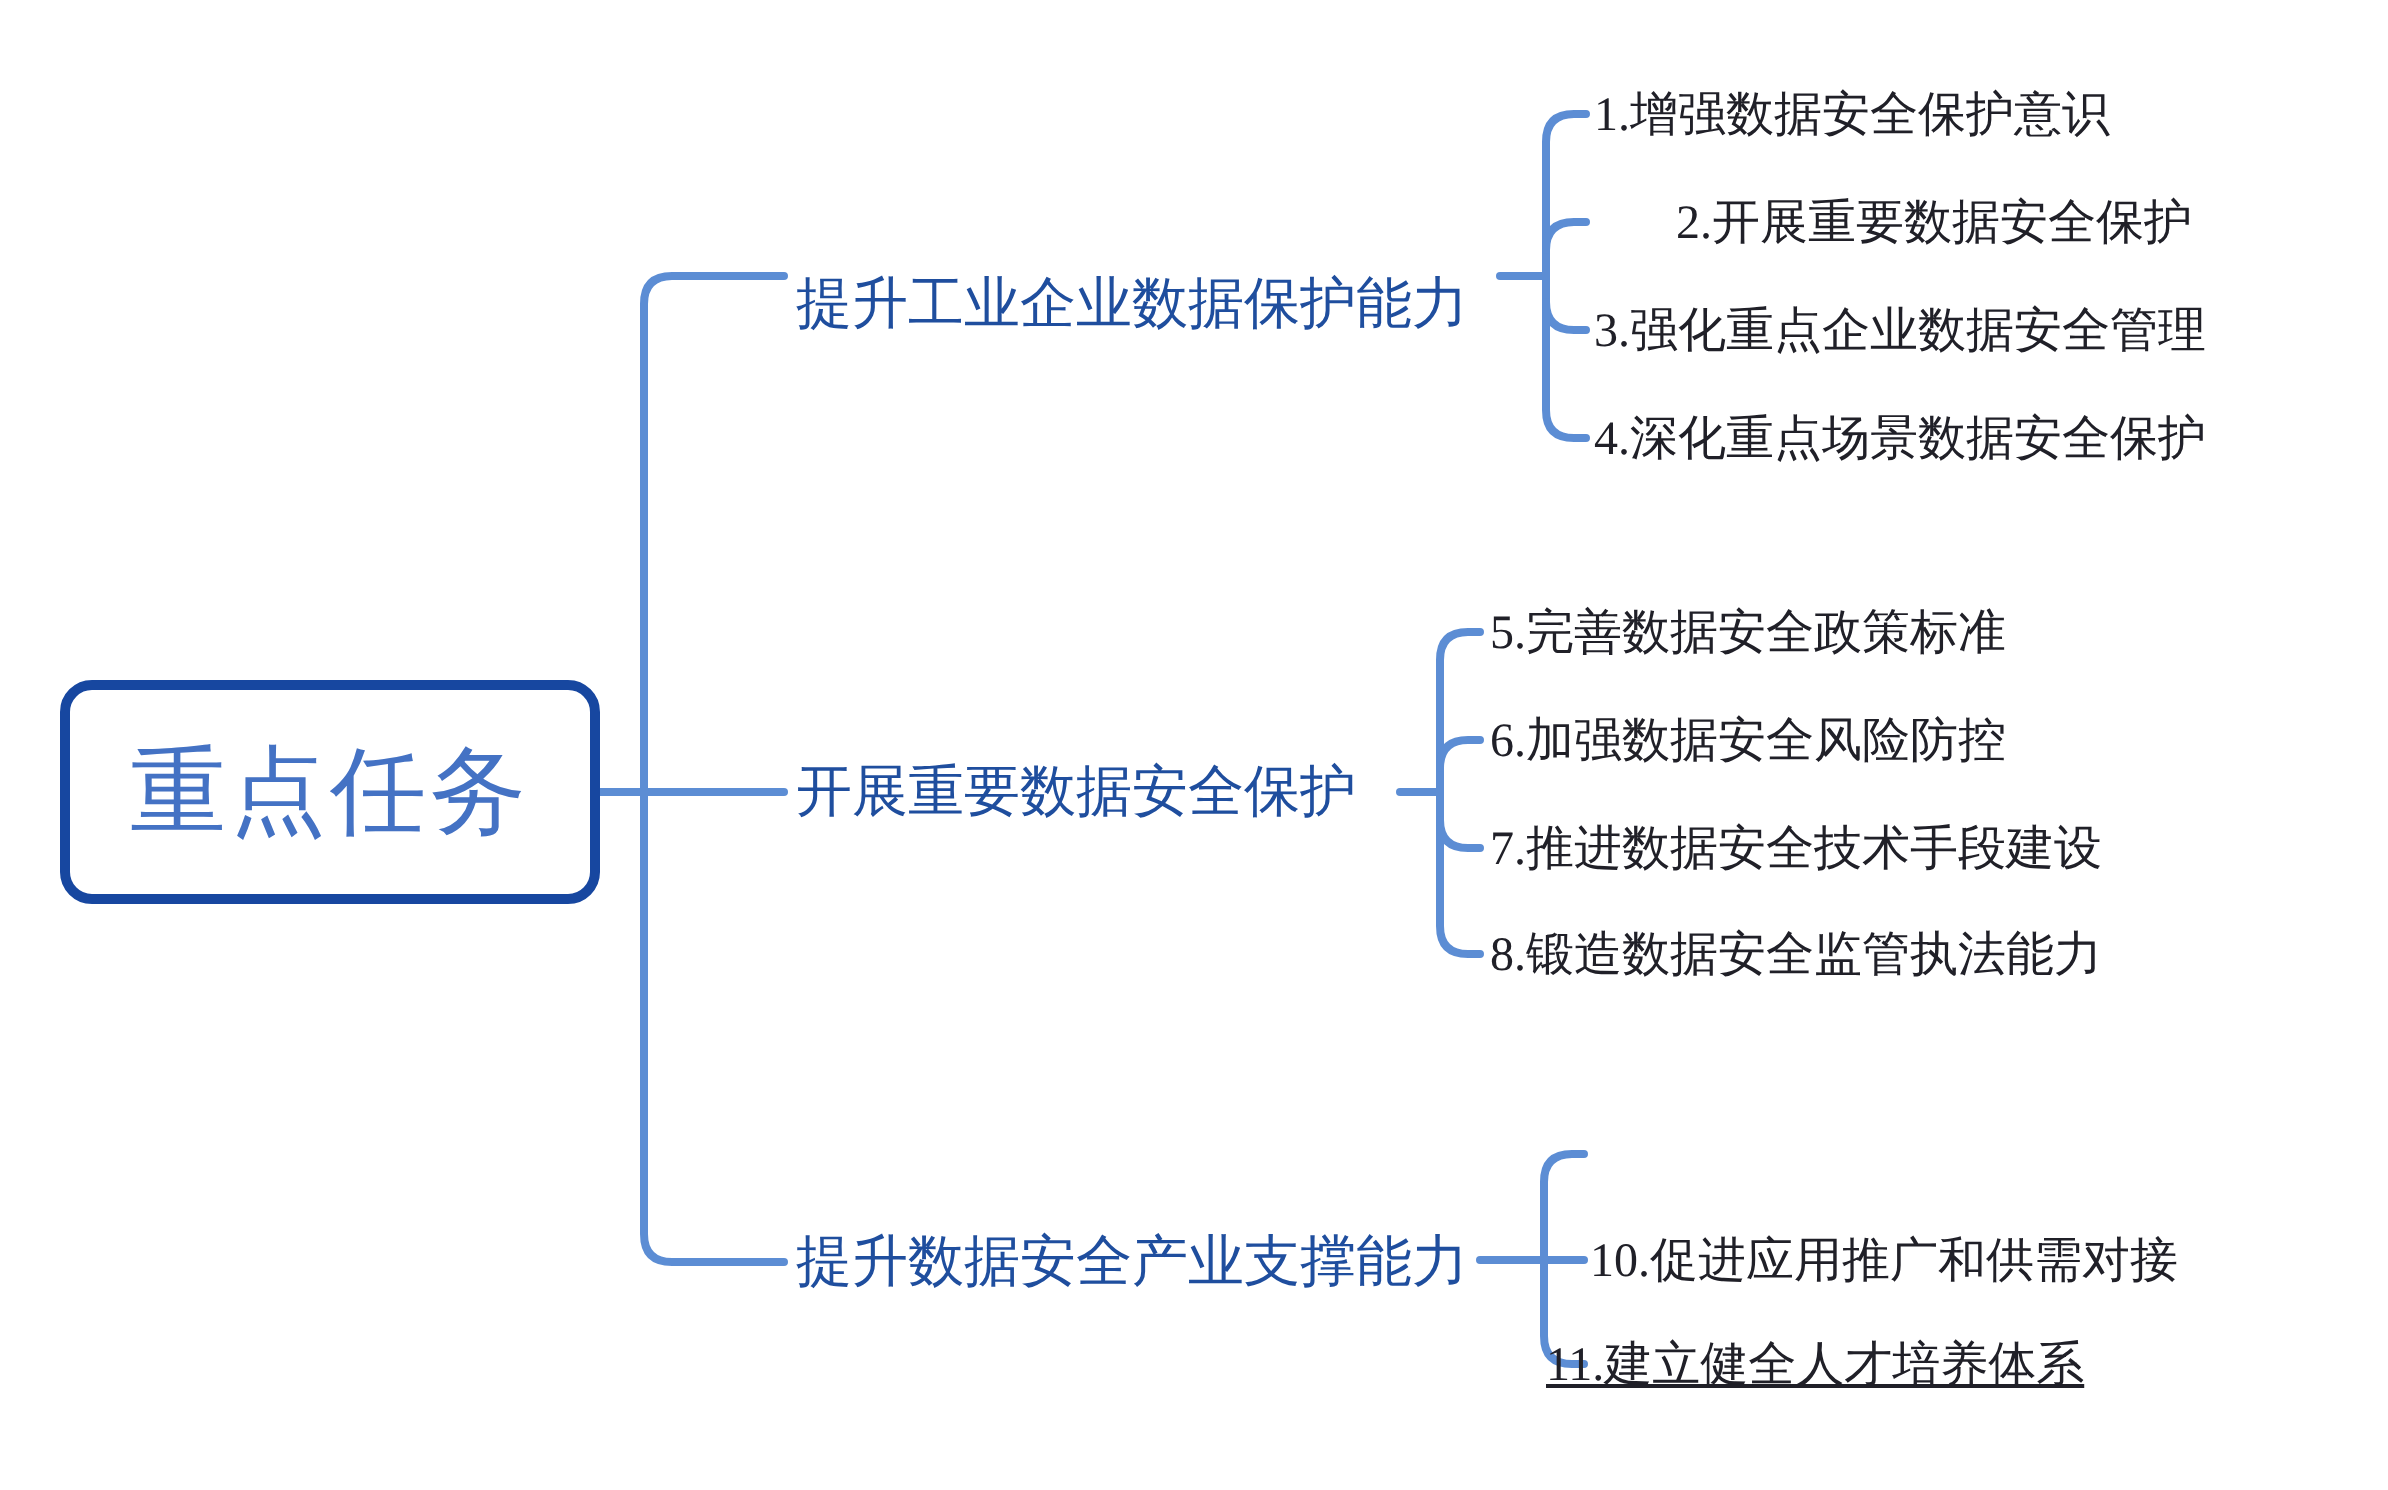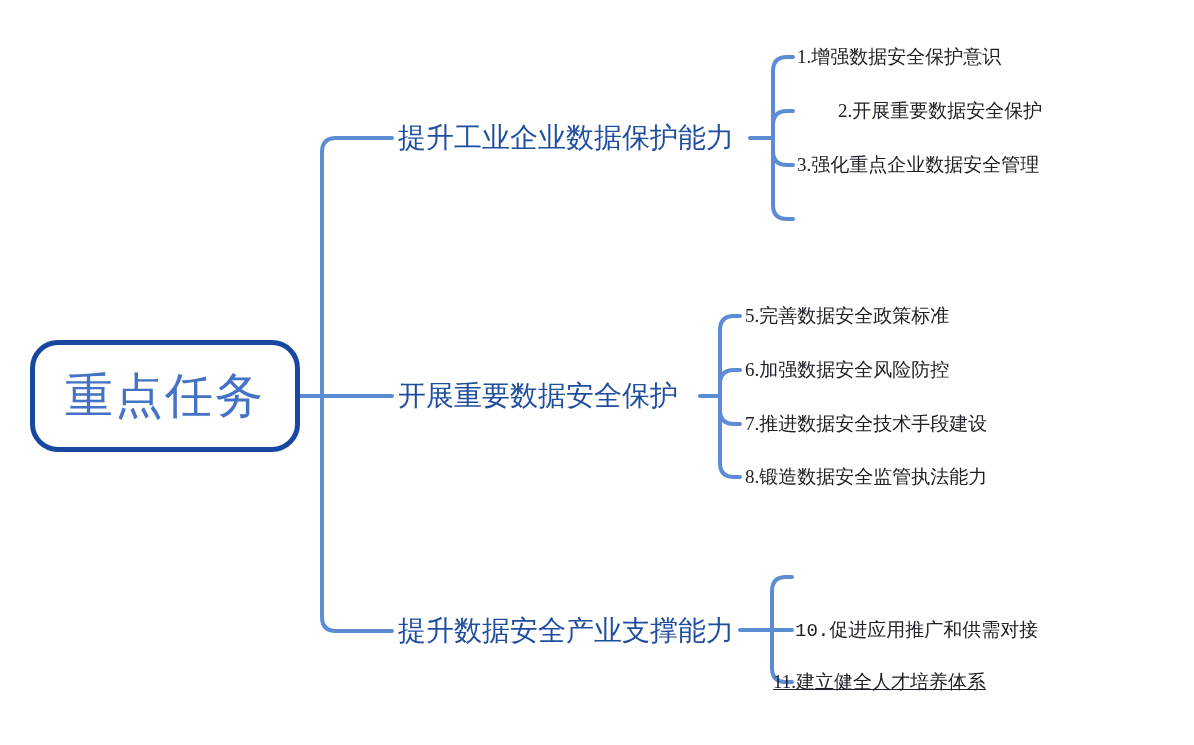--- a/index.html
+++ b/index.html
@@ -1,34 +1,34 @@
 <!DOCTYPE html>
 <html><head>
 <meta charset="utf-8">
 <style>
   html,body{margin:0;padding:0;background:#ffffff;}
   .canvas{position:relative;width:1194px;height:745px;background:#ffffff;overflow:hidden;}
   .connectors{position:absolute;left:0;top:0;pointer-events:none;}
   .connectors path{fill:none;stroke-width:4;stroke-linecap:round;stroke-linejoin:round;}
   .root-node{
     position:absolute;left:30px;top:340px;width:270px;height:112px;box-sizing:border-box;
-    border:5px solid #1747A0;border-radius:28px;
+    border:5px solid #1747A0;border-radius:16px;
     display:flex;align-items:center;justify-content:center;
     font-family:"Liberation Sans","DejaVu Sans",sans-serif;
     font-size:48px;letter-spacing:2px;color:#4472C4;white-space:nowrap;
   }
   .branch-label{
     position:absolute;transform:translateY(-50%);
     font-family:"Liberation Sans","DejaVu Sans",sans-serif;
     font-size:28px;color:#1F4E9E;white-space:nowrap;
   }
   .child-item{
     position:absolute;transform:translateY(-50%);
     font-family:"Liberation Serif","DejaVu Serif",serif;
-    font-size:19px;color:#202028;white-space:nowrap;
+    font-size:24px;color:#202028;white-space:nowrap;
   }
 </style>
 </head>
 <body>
 
 <div class="canvas">
 
   <svg class="connectors" width="1194" height="745" viewBox="0 0 1194 745">
     <path d="M300,396 H392" stroke="#5C8DD4"></path>
     <path d="M392,138 H336 Q322,138 322,152 V617 Q322,631 336,631 H392" stroke="#5C8DD4"></path>
@@ -44,29 +44,30 @@
     <path d="M720,410 Q720,424 734,424 H740" stroke="#5C8DD4"></path>
 
     <path d="M740,630 H792" stroke="#5C8DD4"></path>
     <path d="M792,577 H786 Q772,577 772,591 V668 Q772,682 786,682 H792" stroke="#5C8DD4"></path>
   </svg>
 
   <div class="root-node">
     <span>重点任务</span>
   </div>
 
-  <div class="branch-label" style="left:398px;top:138px;font-family:Liberation Serif, serif;">提升工业企业数据保护能力</div>
+  <div class="branch-label" style="left:398px;top:152px;font-family:Liberation Serif, serif;">提升工业企业数据保护能力</div>
   <div class="branch-label" style="left:398px;top:396px;">开展重要数据安全保护</div>
   <div class="branch-label" style="left:398px;top:631px;">提升数据安全产业支撑能力</div>
 
   <div class="child-item" style="left:797px;top:57px;">1.增强数据安全保护意识</div>
   <div class="child-item" style="left:838px;top:111px;">2.开展重要数据安全保护</div>
   <div class="child-item" style="left:797px;top:165px;">3.强化重点企业数据安全管理</div>
+  <div class="child-item" style="left:797px;top:219px;">4.深化重点场景数据安全保护</div>
 
   <div class="child-item" style="left:745px;top:316px;">5.完善数据安全政策标准</div>
   <div class="child-item" style="left:745px;top:370px;">6.加强数据安全风险防控</div>
   <div class="child-item" style="left:745px;top:424px;">7.推进数据安全技术手段建设</div>
   <div class="child-item" style="left:745px;top:477px;">8.锻造数据安全监管执法能力</div>
 
-  <div class="child-item" style="left:795px;top:630px;font-family:Liberation Mono, monospace;">10.促进应用推广和供需对接</div>
+  <div class="child-item" style="left:795px;top:630px;">10.促进应用推广和供需对接</div>
   <div class="child-item" style="left:773px;top:682px;text-decoration:underline;">11.建立健全人才培养体系</div>
 
 </div>
 
 </body></html>

